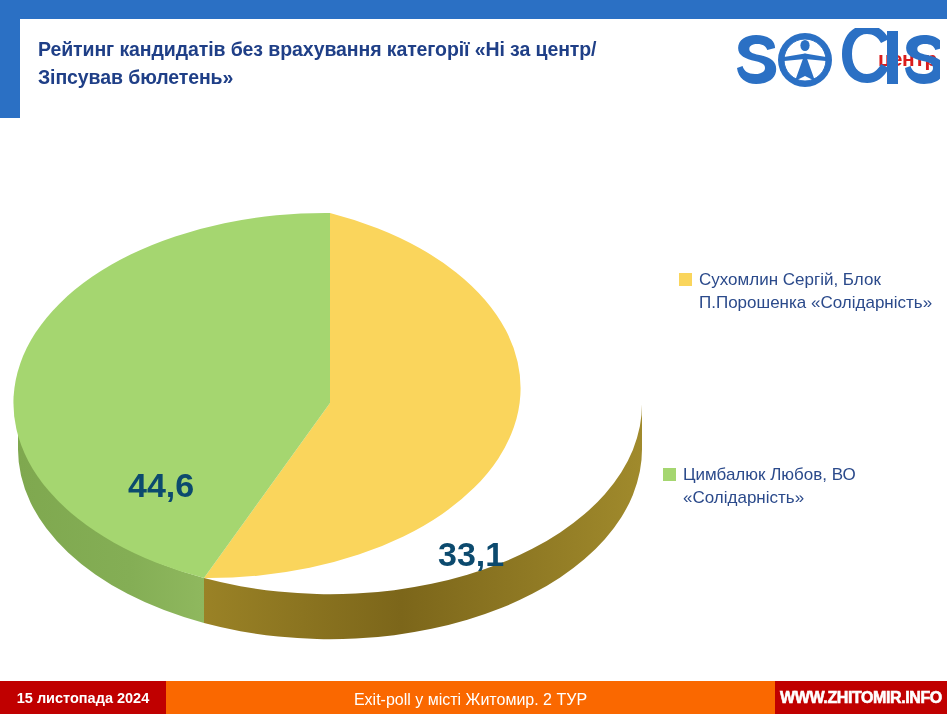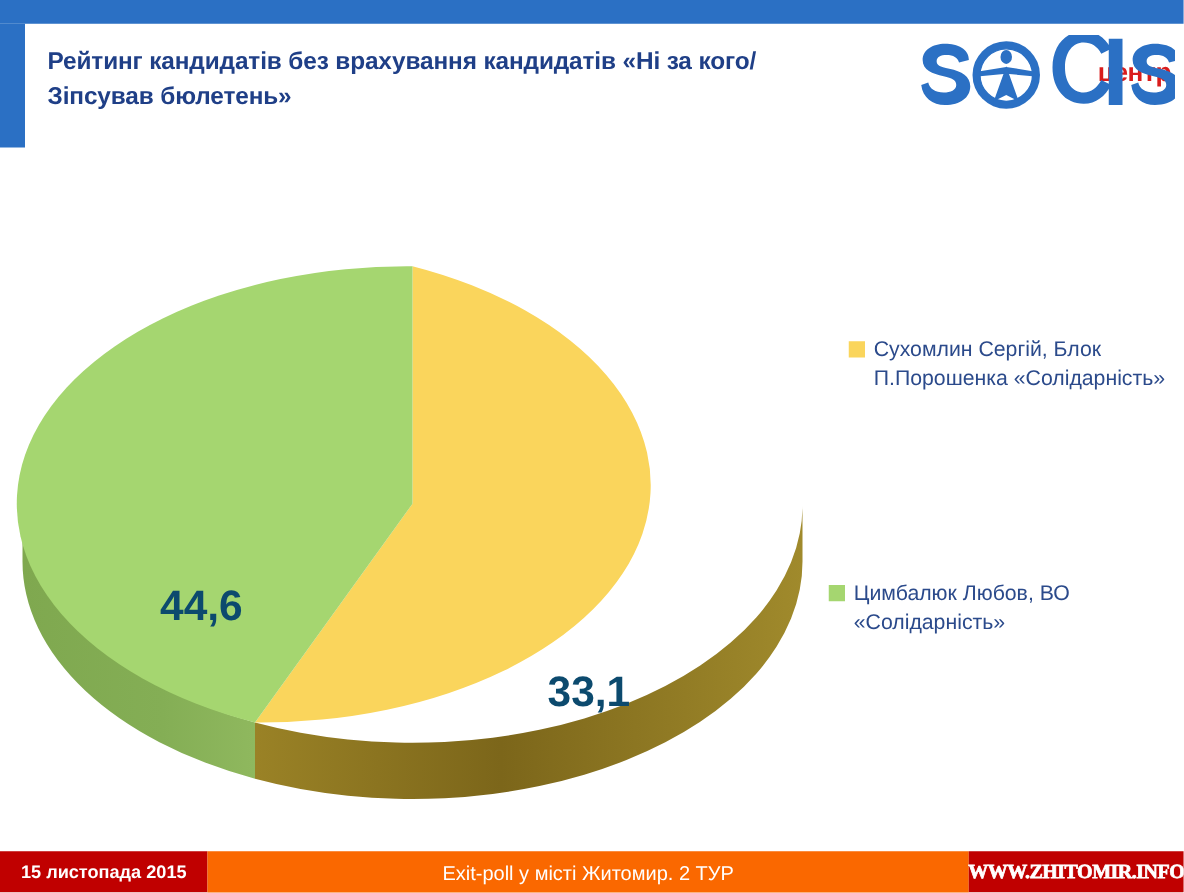--- a/index.html
+++ b/index.html
@@ -136,37 +136,36 @@
     justify-content: center;
   }
   #footer-site {
     position: absolute;
     left: 775px; top: 0;
     width: 172px; height: 33px;
     background: #C00000;
     display: flex;
     align-items: center;
     justify-content: center;
-    font-family: Liberation Serif, serif;
   }
   #footer-site-text {
     font-size: 16px;
     font-weight: bold;
     color: #ffffff;
     letter-spacing: -0.4px;
     -webkit-text-stroke: 0.6px #ffffff;
     text-shadow: 0 0 1px #C00000;
   }
 </style>
 </head>
 <body>
 
 <div id="header-top-band"></div>
 <div id="header-left-bar"></div>
-<div id="header-title">Рейтинг кандидатів без врахування кандидатів «Ні за кого/ Зіпсував бюлетень»</div>
+<div id="header-title">Рейтинг кандидатів без врахування категорії «Ні за центр/ Зіпсував бюлетень»</div>
 
 <div id="socis-logo">
   <div id="socis-centr">центр</div>
   <svg id="socis-wordmark" viewBox="0 0 205 62" xmlns="http://www.w3.org/2000/svg">
 
     <path d="M34 14 C34 5 26 1 17 1 C8 1 1 6 1 14 C1 22 8 25 16 27 C22 28.5 25 30 25 34 C25 38 21 40 16 40 C10 40 6 37 5 32 L0 34 C1 44 8 50 17 50 C28 50 35 44 35 35 C35 27 29 23 20 21 C13 19.5 11 18 11 15 C11 11.5 14 10 18 10 C23 10 26 12 27 16 Z" transform="translate(2,6) scale(1.12,1.0)" fill="#2B70C4"></path>
 
     <circle cx="70" cy="32" r="27" fill="#2B70C4"></circle>
     <circle cx="70" cy="32" r="21" fill="#ffffff"></circle>
     <circle cx="70" cy="32" r="21" fill="none" stroke="#2B70C4" stroke-width="1"></circle>
@@ -218,18 +217,18 @@
     <span class="legend-swatch" style="background:#FAD55C"></span>
     <span class="legend-label">Сухомлин Сергій, Блок П.Порошенка «Солідарність»</span>
   </div>
   <div class="legend-entry" id="legend-entry-1">
     <span class="legend-swatch" style="background:#A5D670"></span>
     <span class="legend-label">Цимбалюк Любов, ВО «Солідарність»</span>
   </div>
 </div>
 
 <div id="footer">
-  <div id="footer-date">15 листопада 2015</div>
+  <div id="footer-date">15 листопада 2024</div>
   <div id="footer-center">Exit-poll у місті Житомир. 2 ТУР</div>
   <div id="footer-site">
     <span id="footer-site-text">WWW.ZHITOMIR.INFO</span>
   </div>
 </div>
 
 </body></html>

